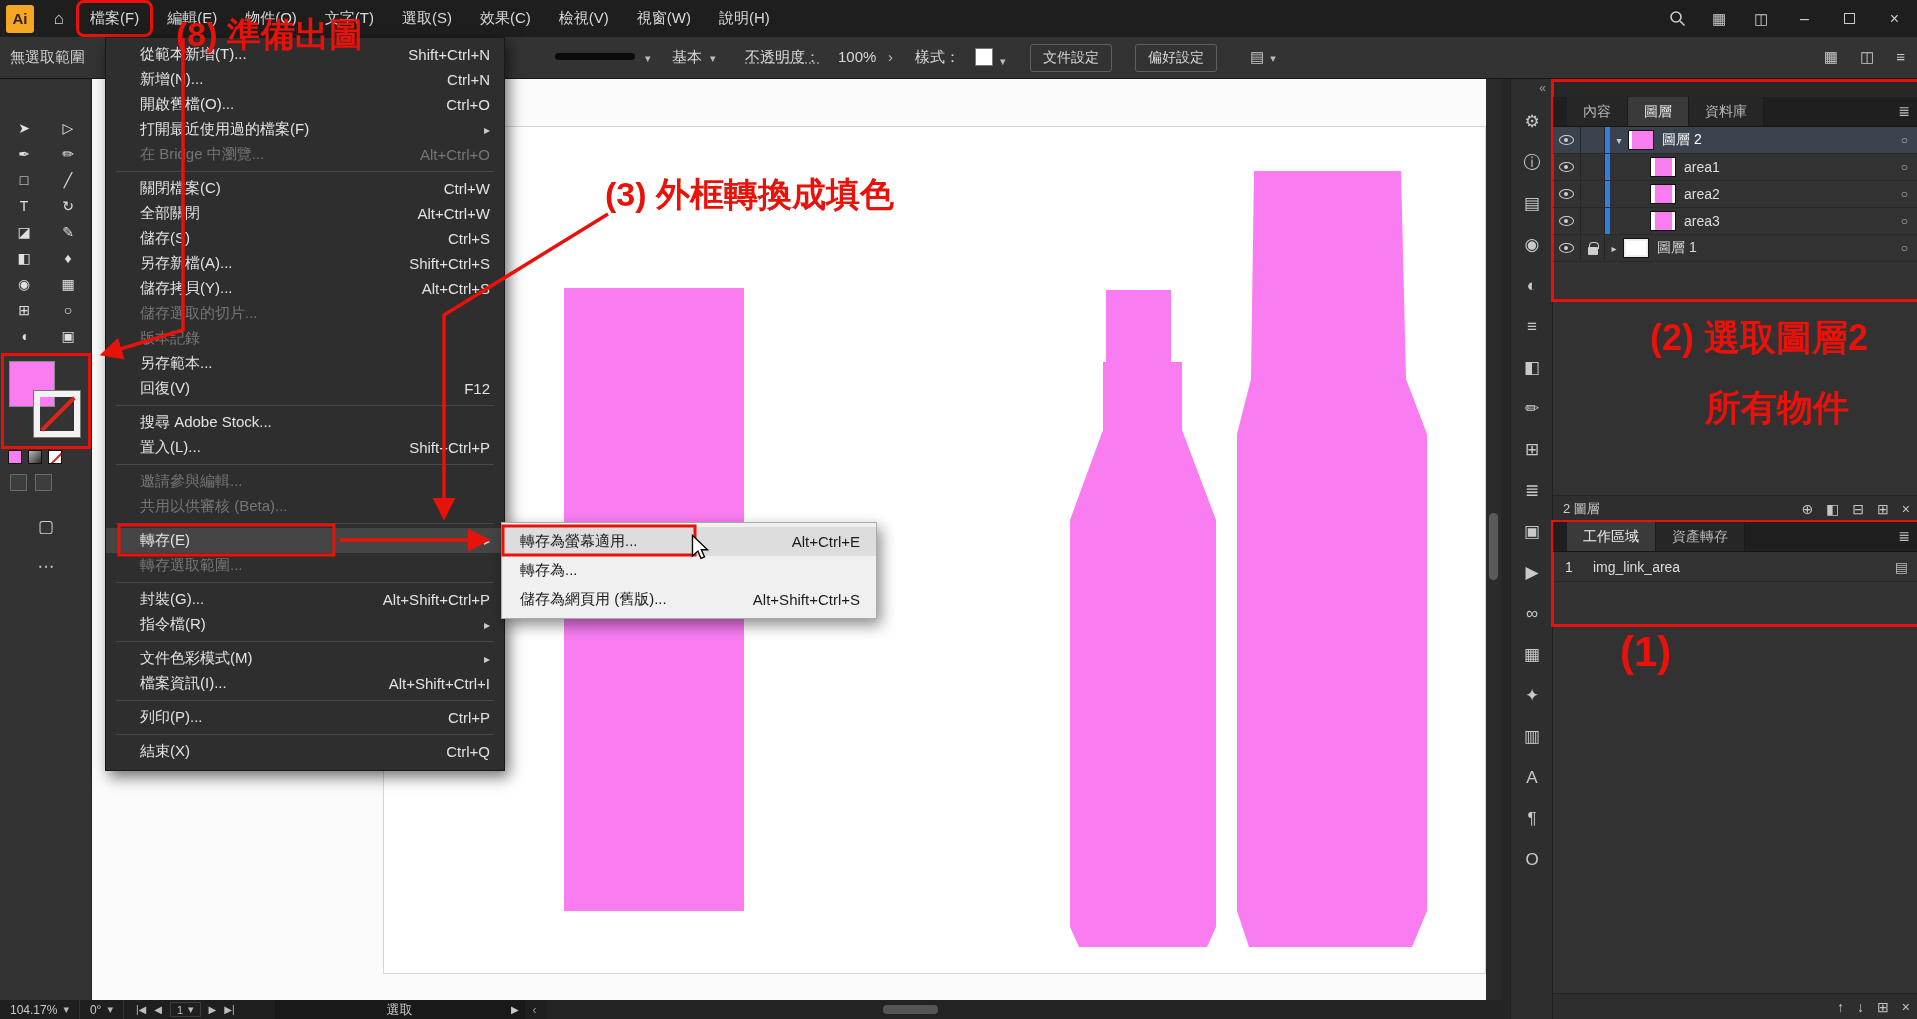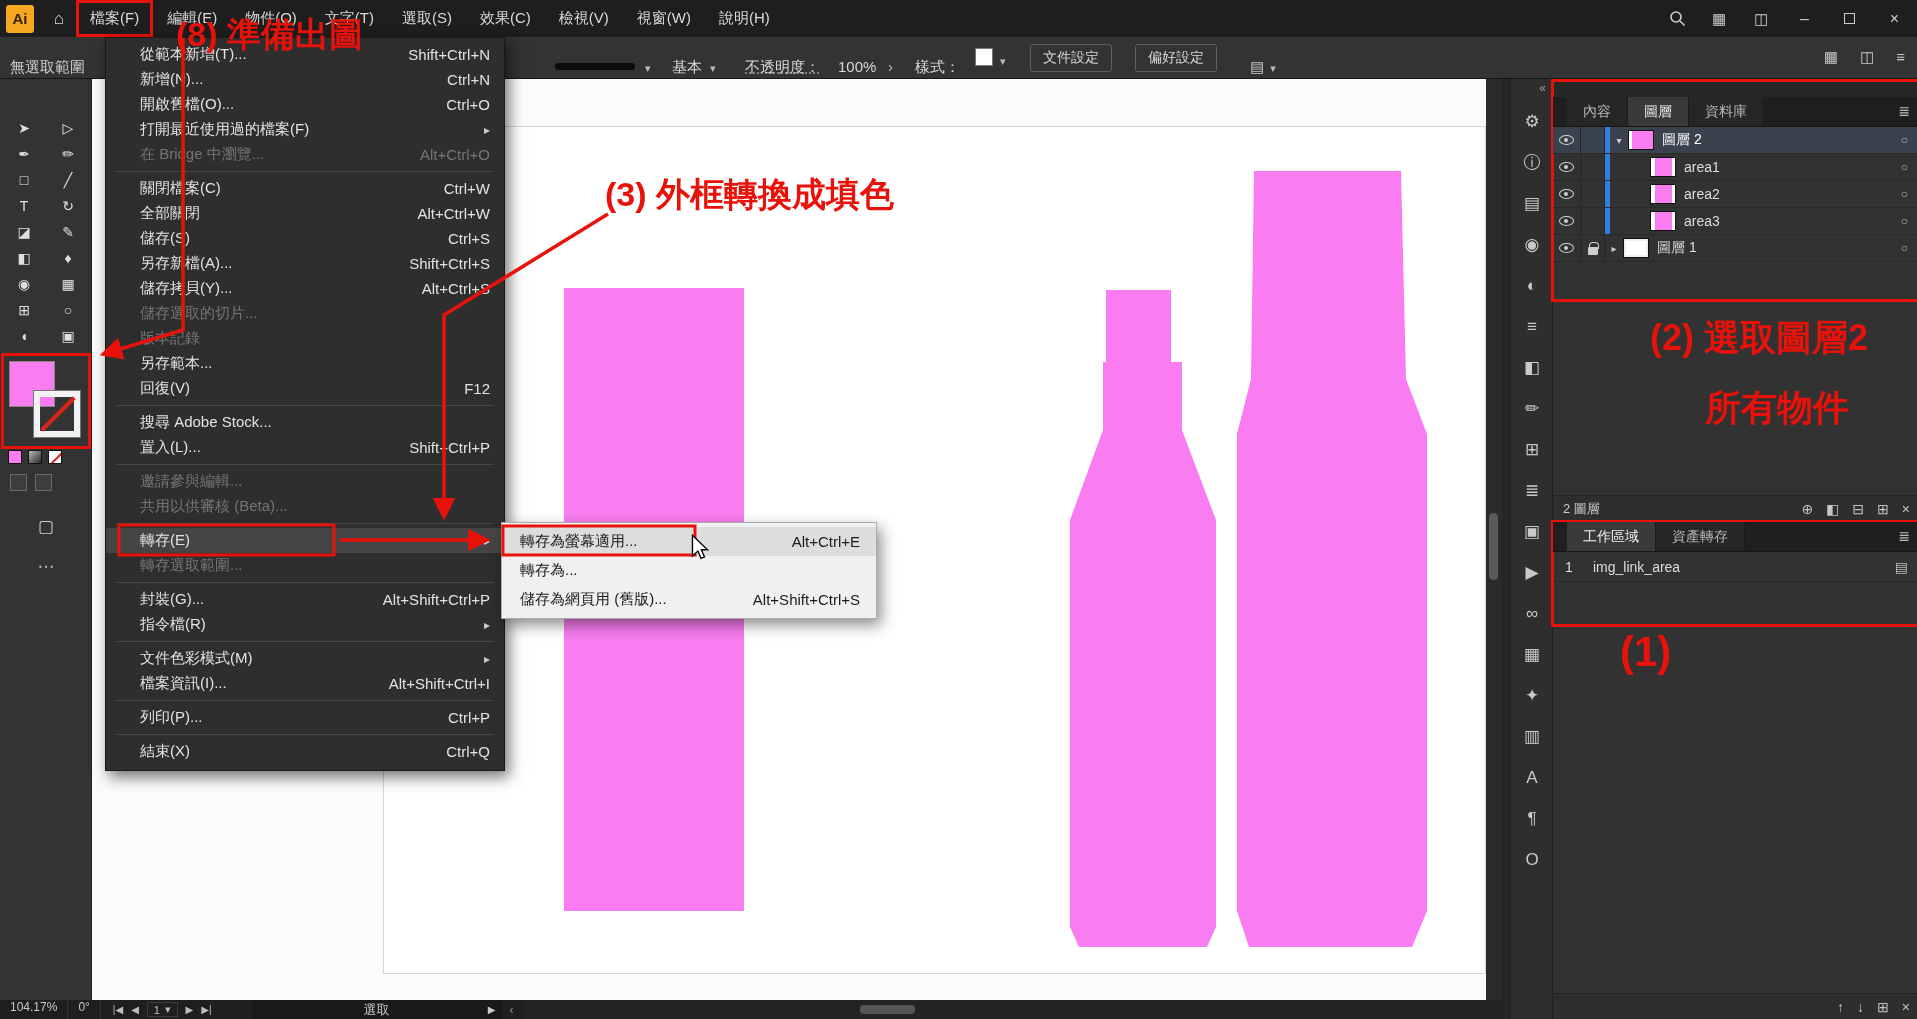--- a/index.html
+++ b/index.html
@@ -3,30 +3,30 @@
 <meta charset="utf-8">
 <style>
   * { margin:0; padding:0; box-sizing:border-box; }
   html,body { width:1917px; height:1019px; }
   body { font-family:"Liberation Sans", sans-serif; background:#262626; position:relative; overflow:hidden; color:#d8d8d8; }
 
   
   #menubar { position:absolute; left:0; top:0; width:1917px; height:37px; background:#1e1e1e; display:flex; align-items:center; font-size:15px; z-index:40; }
   .ai-logo { width:28px; height:28px; margin:0 8px 0 6px; background:#f5a623; color:#33230a; font-weight:bold; font-size:15px; display:flex; align-items:center; justify-content:center; border-radius:3px; }
   .home-ico { width:34px; text-align:center; font-size:17px; color:#d8d8d8; }
-  .menu-item { padding:0 14px; height:37px; display:flex; align-items:center; color:#d8d8d8; cursor:default; }
+  .menu-item { padding:0 14px; height:37px; display:flex; align-items:center; color:#d8d8d8; cursor:default;border-radius:8px; }
   .menu-item.red-boxed { outline:3px solid #e8120b; outline-offset:-3px; }
   #mb-right { margin-left:auto; display:flex; align-items:center; height:100%; }
   .mb-ico { width:42px; height:100%; display:flex; align-items:center; justify-content:center; color:#cccccc; font-size:15px; }
   .winbtn { width:45px; height:100%; display:flex; align-items:center; justify-content:center; color:#cccccc; font-size:16px; }
   .restore-box { width:11px; height:11px; border:1px solid #cccccc; }
 
   
   #controlbar { position:absolute; left:0; top:37px; width:1917px; height:42px; background:#333333; border-bottom:1px solid #161616; font-size:15px; z-index:30; }
-  #controlbar .abs { position:absolute; top:21px; }
+  #controlbar .abs { position:absolute; top:11px; }
   .stroke-pill { width:80px; height:7px; background:#0b0b0b; border-radius:4px; margin-top:5px; }
   .caret { color:#bbbbbb; font-size:11px; }
   .cb-btn { border:1px solid #5f5f5f; border-radius:3px; padding:4px 12px; font-size:14px; color:#d6d6d6; }
   .style-box { width:18px; height:18px; background:#ffffff; border:1px solid #777; display:inline-block; vertical-align:middle; }
   #cb-right { position:absolute; right:12px; top:11px; display:flex; gap:22px; color:#c9c9c9; font-size:15px; }
 
   
   #toolbar { position:absolute; left:0; top:79px; width:92px; height:921px; background:#333333; border-right:1px solid #232323; z-index:10; }
   #tools-grid { position:absolute; left:2px; top:36px; width:88px; display:flex; flex-wrap:wrap; }
   .tool { width:44px; height:26px; display:flex; align-items:center; justify-content:center; font-size:14px; color:#e0e0e0; }
@@ -88,21 +88,21 @@
   .panel-actions { margin-left:auto; margin-right:8px; display:flex; gap:13px; color:#c5c5c5; font-size:14px; }
   #artboards-wrap { position:absolute; left:0; top:443px; width:365px; height:103px; background:#323232; }
   .abrow { height:30px; display:flex; align-items:center; border-bottom:1px solid #272727; color:#dddddd; }
   .abrow .idx { width:32px; text-align:center; flex:none; }
   .abrow .abname { margin-left:8px; }
   .abrow .abico { margin-left:auto; margin-right:10px; color:#bbbbbb; font-size:14px; }
   #panels-bottombar { position:absolute; left:0; bottom:0; width:365px; height:26px; border-top:1px solid #242424; background:#2e2e2e; display:flex; align-items:center; }
 
   
   #statusbar { position:absolute; left:0; top:1000px; width:1504px; height:19px; background:#1f1f1f; display:flex; align-items:center; font-size:12px; color:#c9c9c9; z-index:15; }
-  .sb-box { display:flex; align-items:center; gap:6px; border-right:1px solid #323232; padding:0 10px; height:100%;flex-direction:column; }
+  .sb-box { display:flex; align-items:center; gap:6px; border-right:1px solid #323232; padding:0 10px; height:100%; }
   .sb-nav { display:flex; align-items:center; gap:8px; padding:0 12px; color:#bdbdbd; font-size:10px; }
   .sb-abnum { border:1px solid #3d3d3d; padding:0 6px; display:flex; gap:5px; align-items:center; font-size:11px; }
   #tool-hint-box { margin-left:28px; width:250px; height:100%; background:#191919; display:flex; align-items:center; justify-content:center; position:relative; font-size:13px; }
   #tool-hint-box .play { position:absolute; right:6px; font-size:10px; }
   #hscroll { flex:1; height:100%; background:#232323; position:relative; margin-left:10px; }
   #hscroll .thumb { position:absolute; left:336px; top:5px; width:55px; height:9px; background:#555555; border-radius:4px; }
 
   
   #file-menu { position:absolute; left:105px; top:37px; width:400px; background:#2e2e2e; border:1px solid #191919; box-shadow:4px 6px 14px rgba(0,0,0,.55); padding:4px 0 6px 0; z-index:50; font-size:15px; }
   .mrow { height:25px; display:flex; align-items:center; padding:0 14px 0 34px; color:#e2e2e2; position:relative; }

